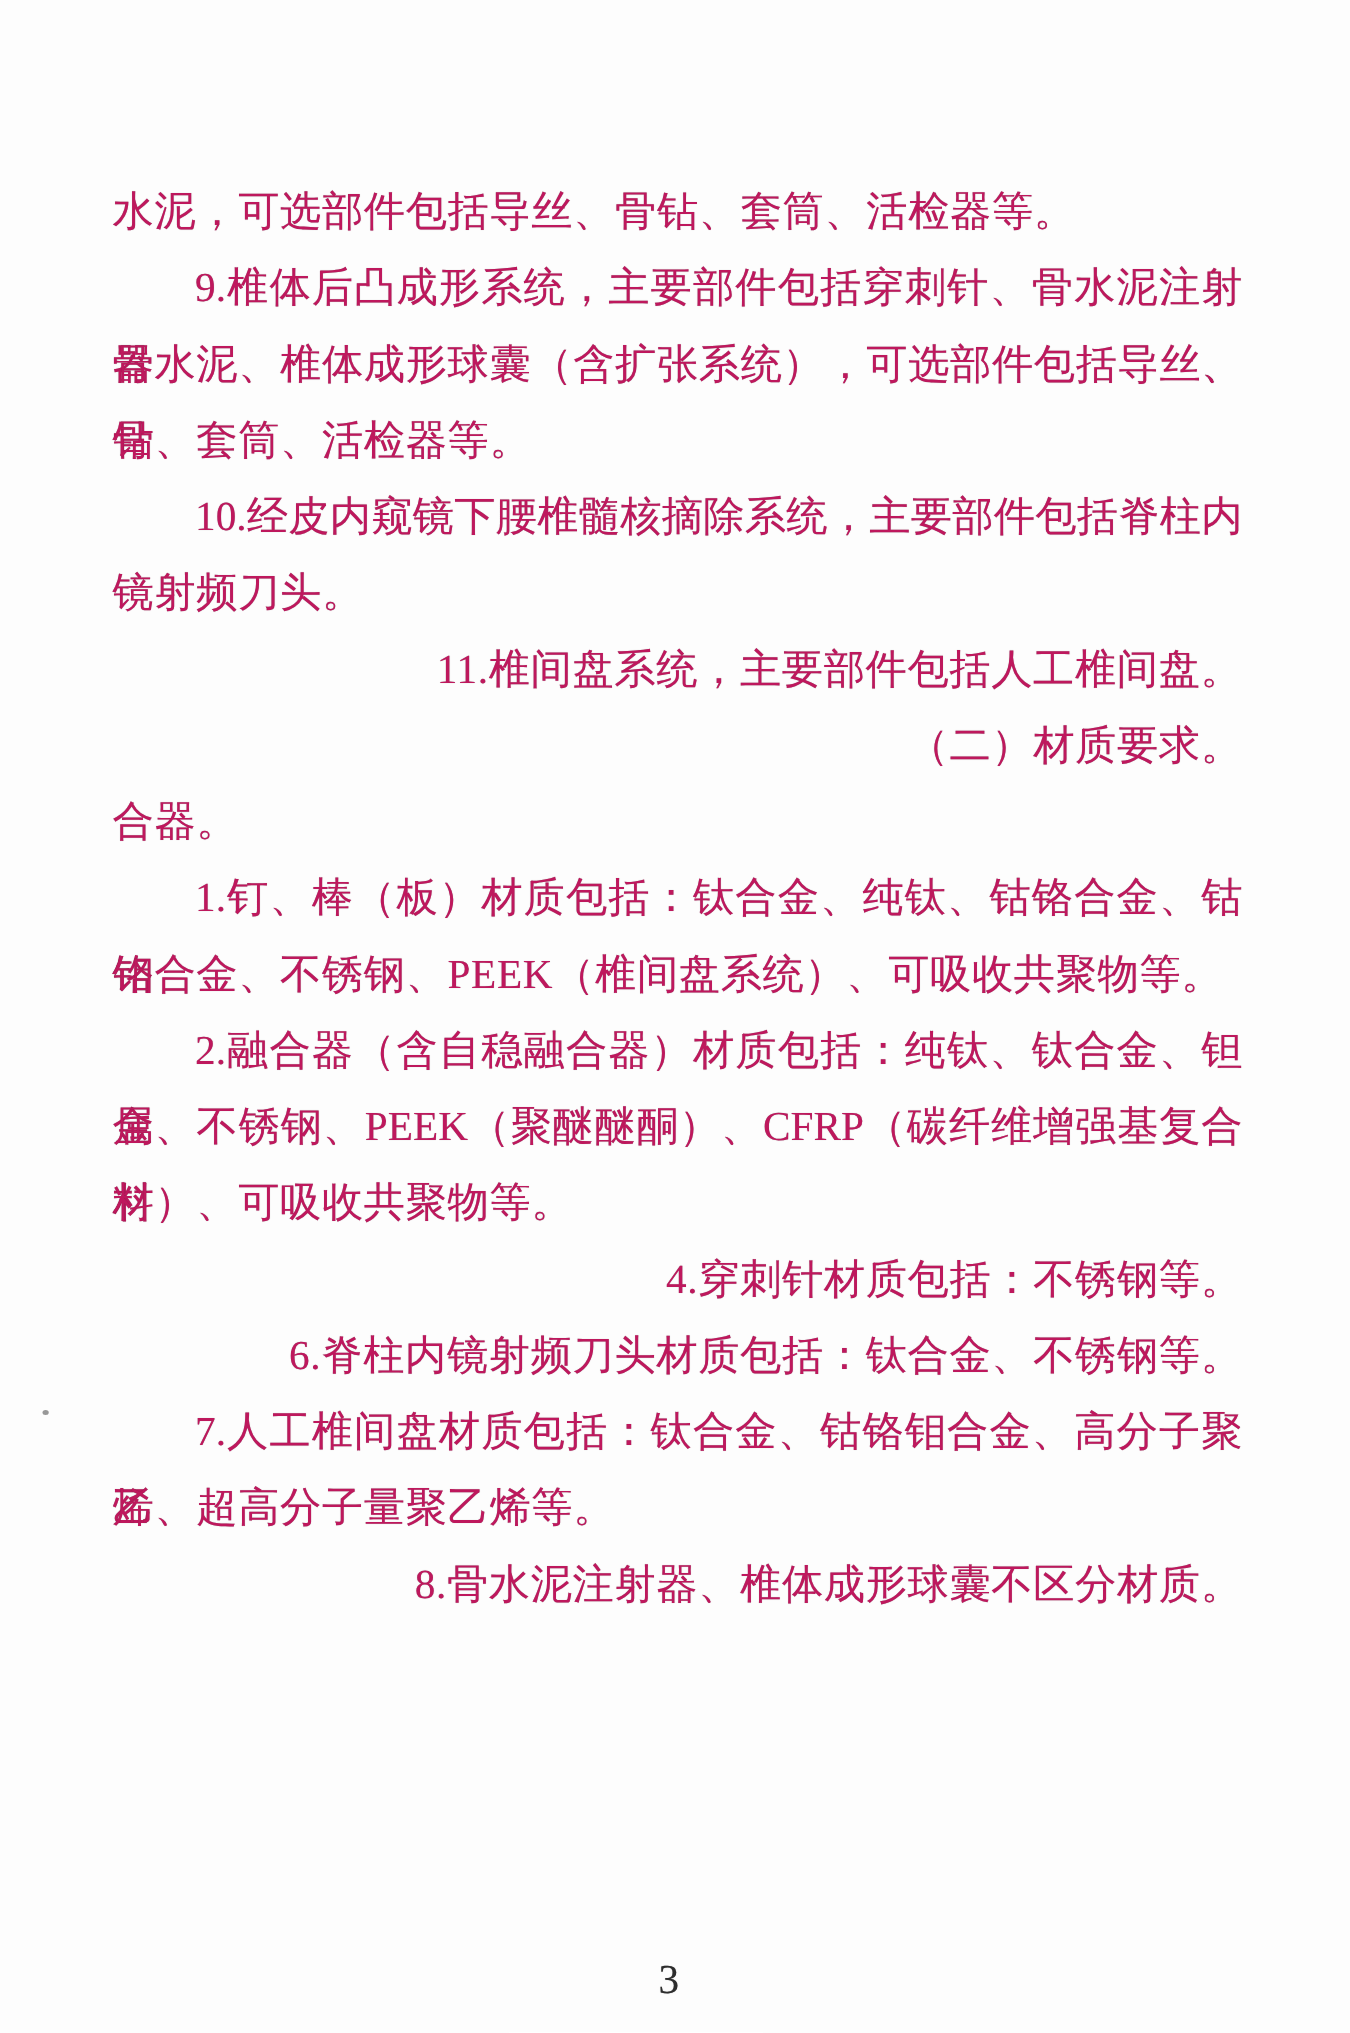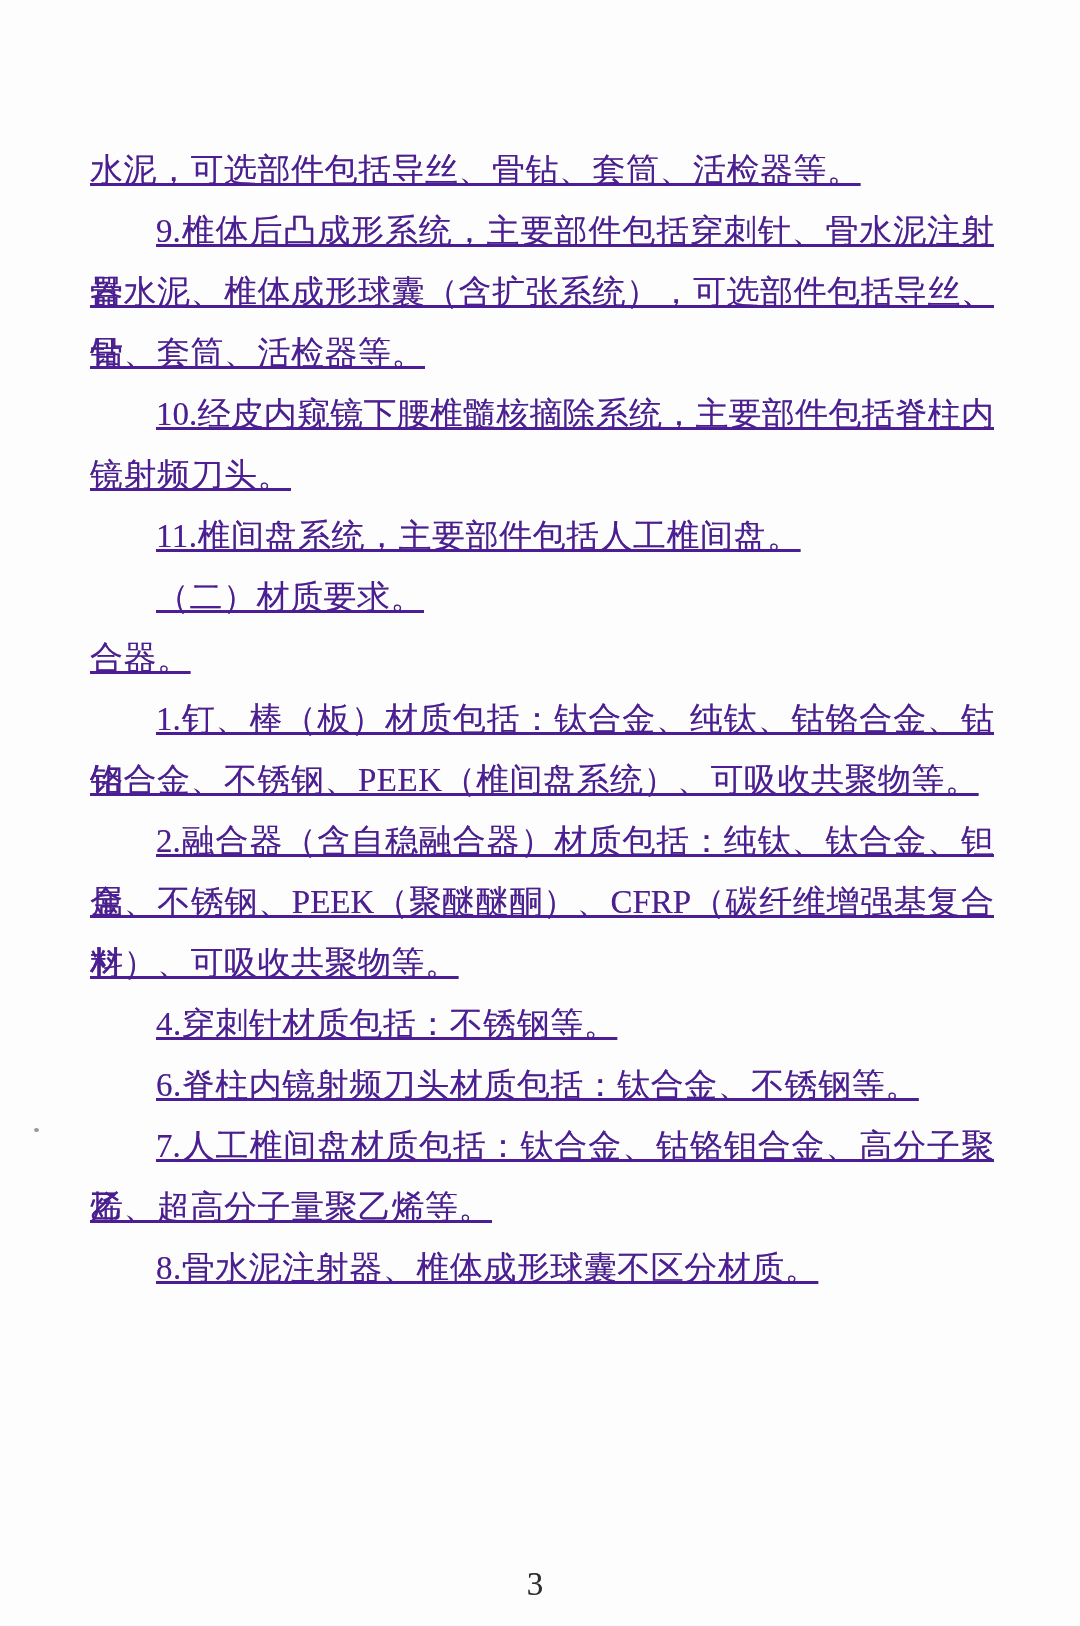--- a/index.html
+++ b/index.html
@@ -18,28 +18,28 @@
   .doc {
     position: absolute;
     left: 90px;
     top: 140px;
     width: 904px;
   }
   .line {
     height: 61px;
     line-height: 61px;
     font-size: 33px;
-    color: #4c1d95;
+    color: #be185d;
     text-shadow: 0 0 0.6px rgba(40,40,40,0.45);
     white-space: nowrap;
     letter-spacing: 0.5px;
-    text-decoration: underline;
   }
   .line.indent {
     text-indent: 66px;
+    text-align: right;
   }
   .line.justify {
     white-space: normal;
     text-align: justify;
     text-align-last: justify;
     text-justify: inter-character;
     letter-spacing: 0;
   }
   .page-number {
     position: absolute;

